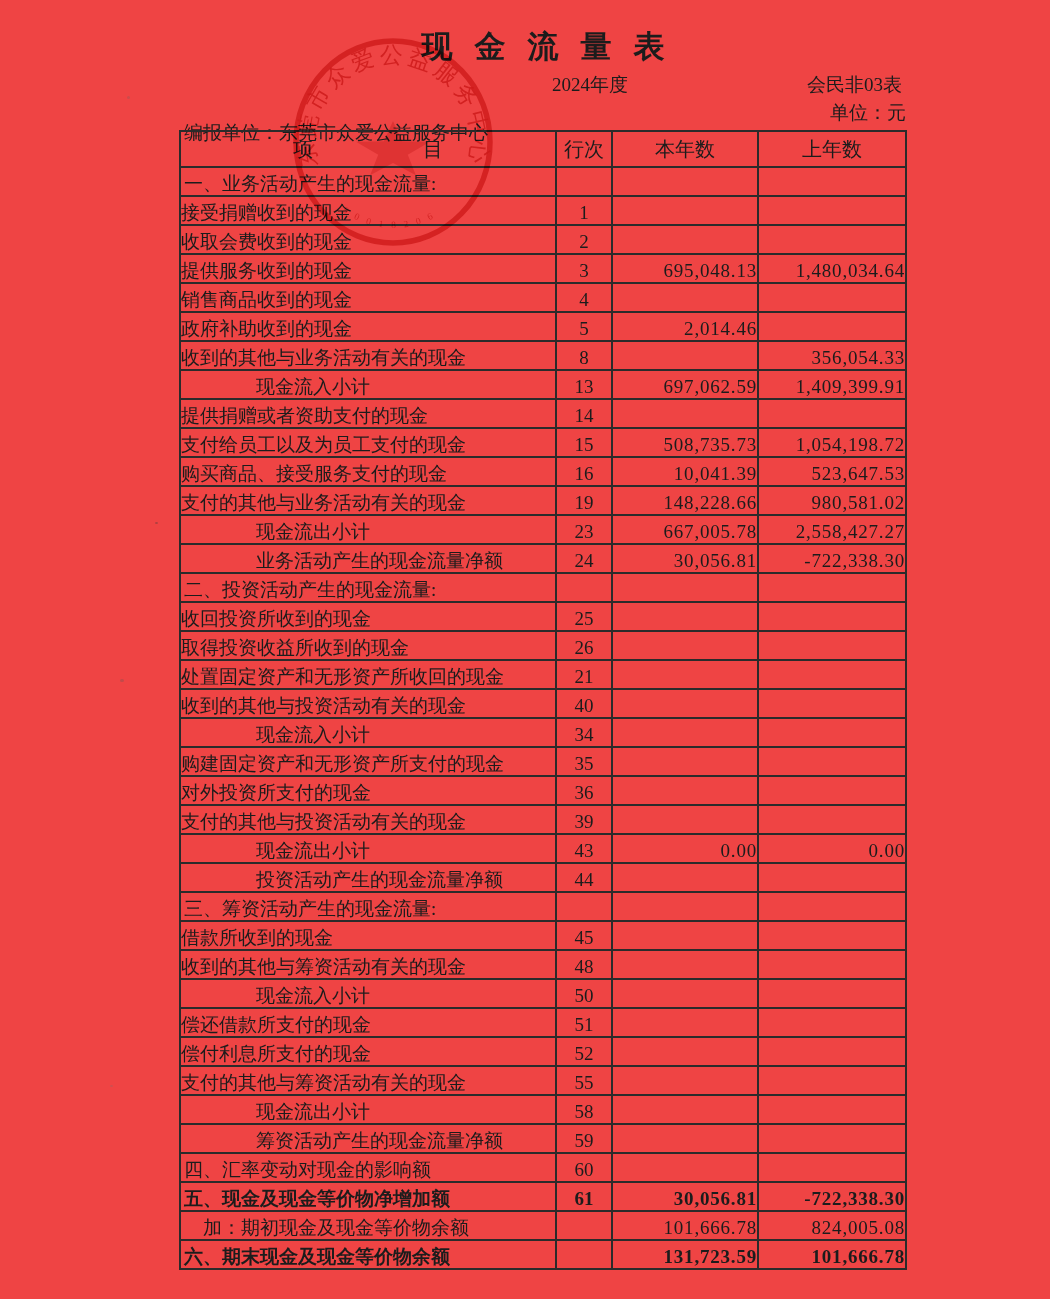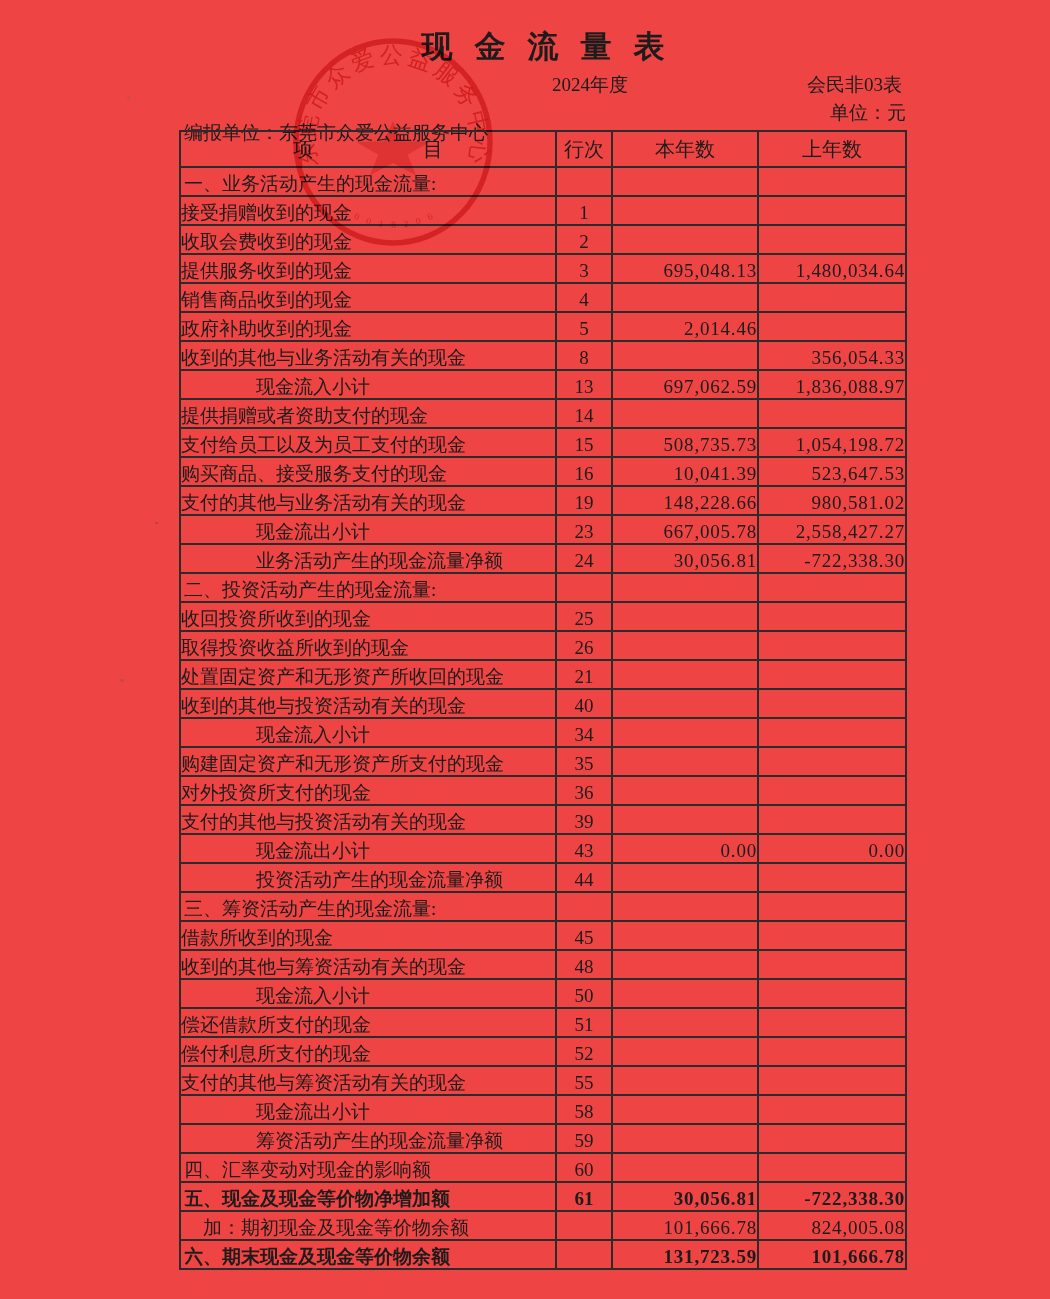--- a/index.html
+++ b/index.html
@@ -31,21 +31,21 @@
   }
   table.cft thead th { height:34px; font-weight:normal; text-align:center; vertical-align:middle; font-size:20px; }
   .spread { letter-spacing:110px; padding-left:110px; }
   table.cft tbody td { height:27px; }
   td.c-item { padding-left:31px; padding-bottom:3px; text-align:left;margin-left:6px; }
   td.c-line { text-align:center; padding-bottom:2px; }
   td.c-num  { text-align:right; padding-right:3px; padding-bottom:1px; letter-spacing:0.8px; }
   tr.t-section  td.c-item { padding-left:3px; }
   tr.t-subtotal td.c-item { text-align:left; padding-left:75px; }
   tr.t-add      td.c-item { padding-left:22px; }
-  tr.bold td { font-weight:bold;border-radius:13px; }
+  tr.bold td { font-weight:bold; }
 
   .seal {
     position:absolute; left:287px; top:34px; width:212px; height:216px;
     mix-blend-mode:multiply; opacity:0.88; pointer-events:none;
   }
   .speck { position:absolute; background:rgba(60,60,60,0.35); border-radius:50%; }
   .speck.s1 { left:155px; top:522px; width:3px; height:2px; }
   .speck.s2 { left:120px; top:679px; width:4px; height:3px; background:rgba(90,90,90,0.3); }
   .speck.s3 { left:127px; top:96px;  width:3px; height:3px; background:rgba(100,100,100,0.25); }
   .speck.s4 { left:110px; top:1085px; width:3px; height:2px; background:rgba(110,110,110,0.25); }
@@ -116,21 +116,21 @@
         <tr class="t-item">
           <td class="c-item">收到的其他与业务活动有关的现金</td>
           <td class="c-line">8</td>
           <td class="c-num"></td>
           <td class="c-num">356,054.33</td>
         </tr>
         <tr class="t-subtotal">
           <td class="c-item">现金流入小计</td>
           <td class="c-line">13</td>
           <td class="c-num">697,062.59</td>
-          <td class="c-num">1,836,088.97</td>
+          <td class="c-num">1,409,399.91</td>
         </tr>
         <tr class="t-item">
           <td class="c-item">提供捐赠或者资助支付的现金</td>
           <td class="c-line">14</td>
           <td class="c-num"></td>
           <td class="c-num"></td>
         </tr>
         <tr class="t-item">
           <td class="c-item">支付给员工以及为员工支付的现金</td>
           <td class="c-line">15</td>

